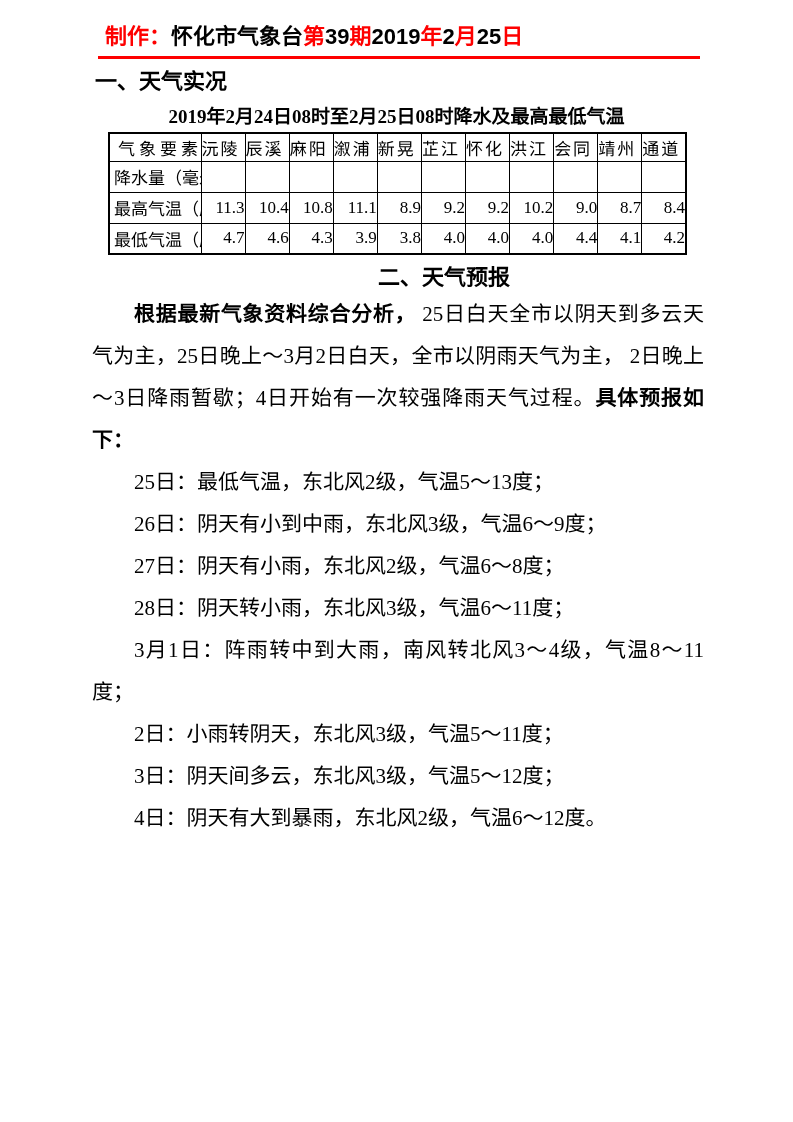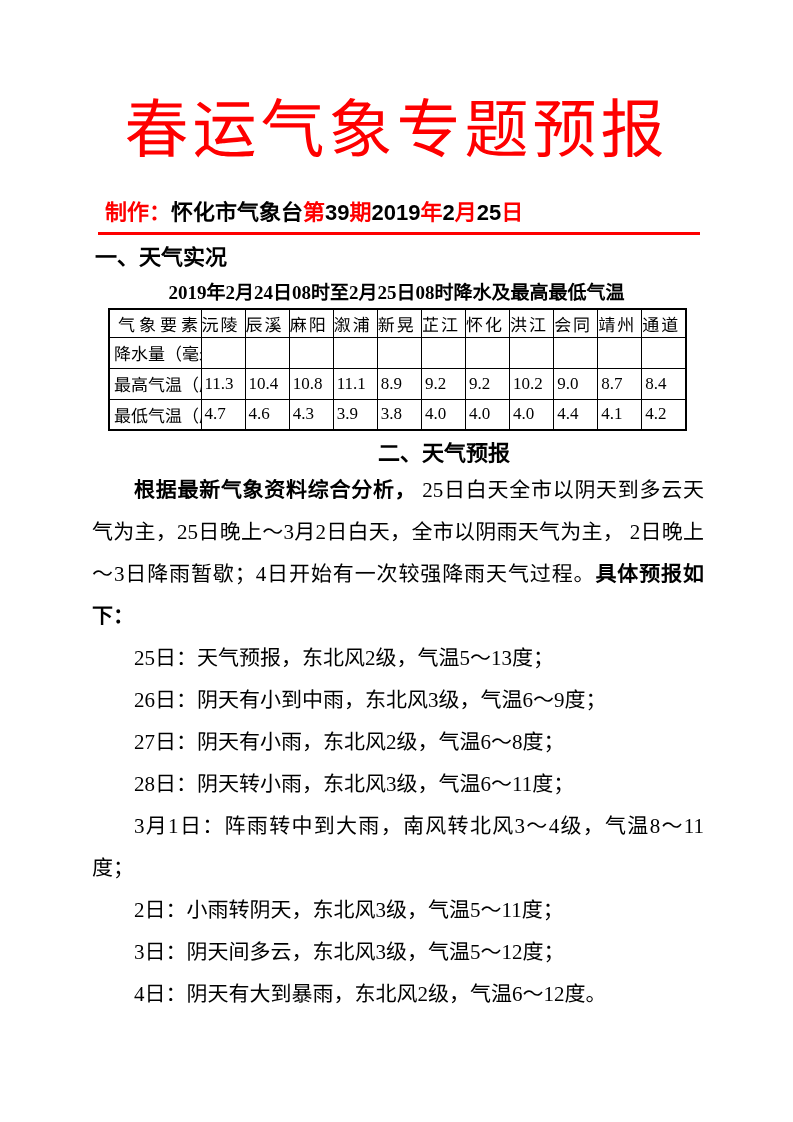--- a/index.html
+++ b/index.html
@@ -76,42 +76,41 @@
     height: 31px;
     padding: 0;
     vertical-align: middle;
     overflow: hidden;
     white-space: nowrap;
   }
   table.obs tr.hdr td { height: 28px; text-align: left; letter-spacing: 2px; }
   table.obs td.rowlabel { text-align: left; padding-left: 4px; letter-spacing: 0; }
   table.obs tr.hdr td.rowlabel { text-align: center; letter-spacing: 4px; padding-left: 8px; }
   table.obs tr.precip td.val { text-align: center; padding-left: 45px; }
-  table.obs tr.temp td.val { text-align: left; padding-left: 3px; }
+  table.obs tr.temp td.val { text-align: right; padding-left: 3px; }
   
   .body-text {
     width: 612px;
     margin: 0 0 0 92px;
     font-family: "Liberation Serif", serif;
     font-size: 21px;
     line-height: 42px;
     text-align: justify;
   }
   .body-text p { margin: 0; text-indent: 42px; }
   .lead-bold, .tail-bold {
     font-family: "Liberation Sans", sans-serif;
     font-weight: bold;
   }
 </style>
 </head>
 <body>
 
 <div class="page">
 
-  <div class="doc-title">春运气象专题预报</div>
 
   <div class="meta-row">
     <span>
       <span class="red">制作：</span><span class="black">怀化市气象台</span>
     </span>
     <span>
       <span class="red">第</span><span class="black">39</span><span class="red">期</span>
     </span>
     <span>
       <span class="black">2019</span><span class="red">年</span><span class="black">2</span><span class="red">月</span><span class="black">25</span><span class="red">日</span>
@@ -186,21 +185,21 @@
         <td class="val">4.1</td>
         <td class="val">4.2</td>
       </tr>
     </tbody>
   </table>
 
   <div class="section-heading second">二、天气预报</div>
 
   <div class="body-text">
     <p><span class="lead-bold">根据最新气象资料综合分析，</span><span> 25日白天全市以阴天到多云天气为主，25日晚上～3月2日白天，全市以阴雨天气为主， 2日晚上～3日降雨暂歇；4日开始有一次较强降雨天气过程。</span><span class="tail-bold">具体预报如下：</span></p>
-    <p>25日：天气预报，东北风2级，气温5～13度；</p>
+    <p>25日：最低气温，东北风2级，气温5～13度；</p>
     <p>26日：阴天有小到中雨，东北风3级，气温6～9度；</p>
     <p>27日：阴天有小雨，东北风2级，气温6～8度；</p>
     <p>28日：阴天转小雨，东北风3级，气温6～11度；</p>
     <p>3月1日：阵雨转中到大雨，南风转北风3～4级，气温8～11度；</p>
     <p>2日：小雨转阴天，东北风3级，气温5～11度；</p>
     <p>3日：阴天间多云，东北风3级，气温5～12度；</p>
     <p>4日：阴天有大到暴雨，东北风2级，气温6～12度。</p>
   </div>
 
 </div>

